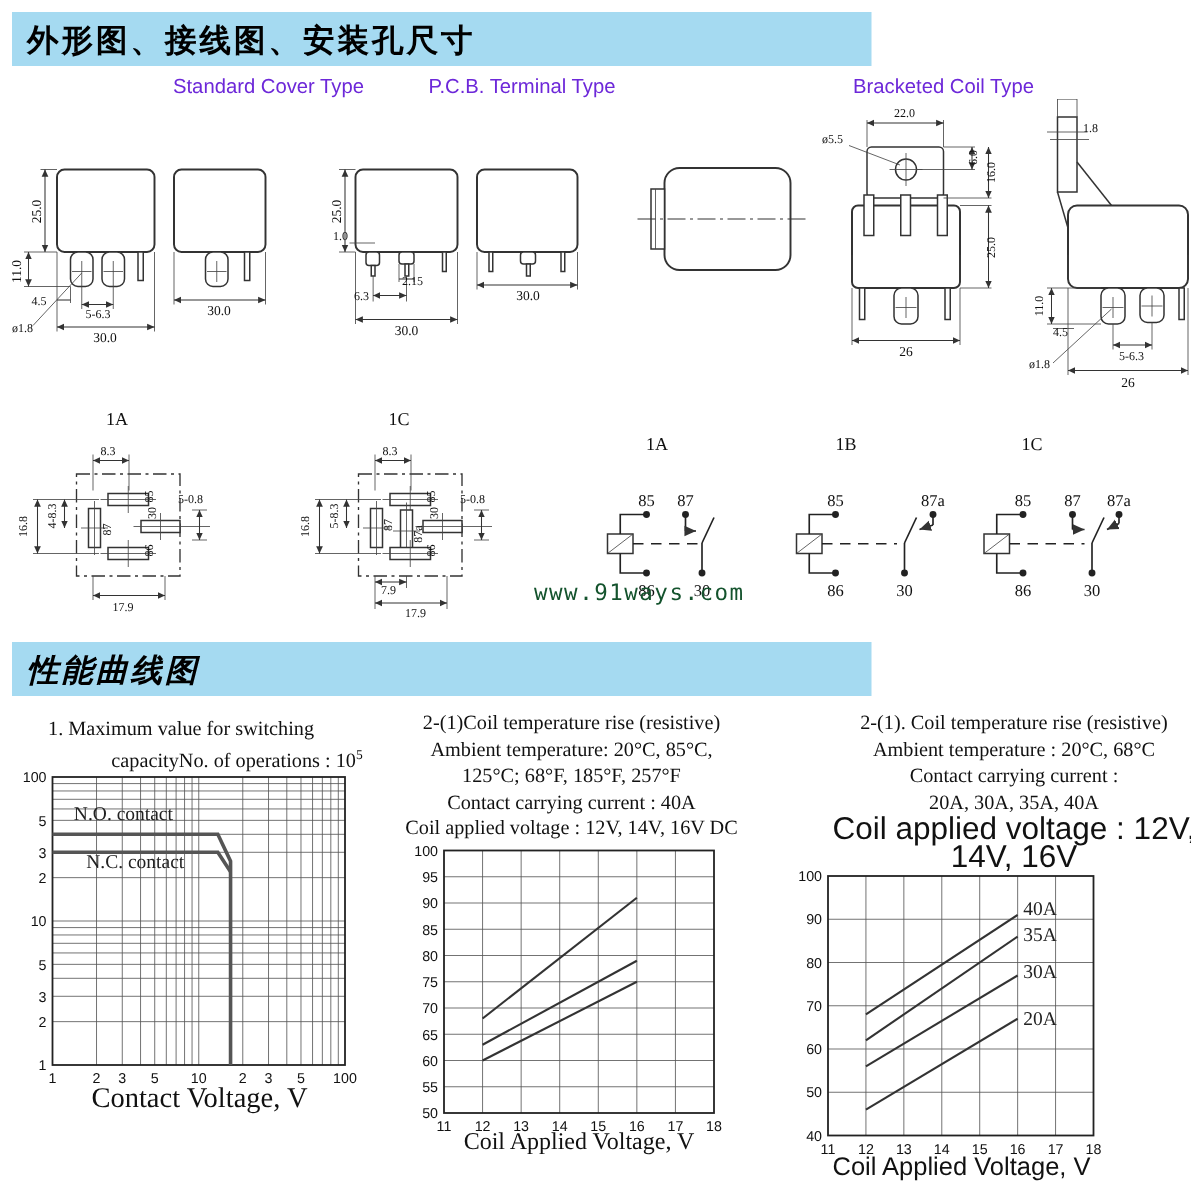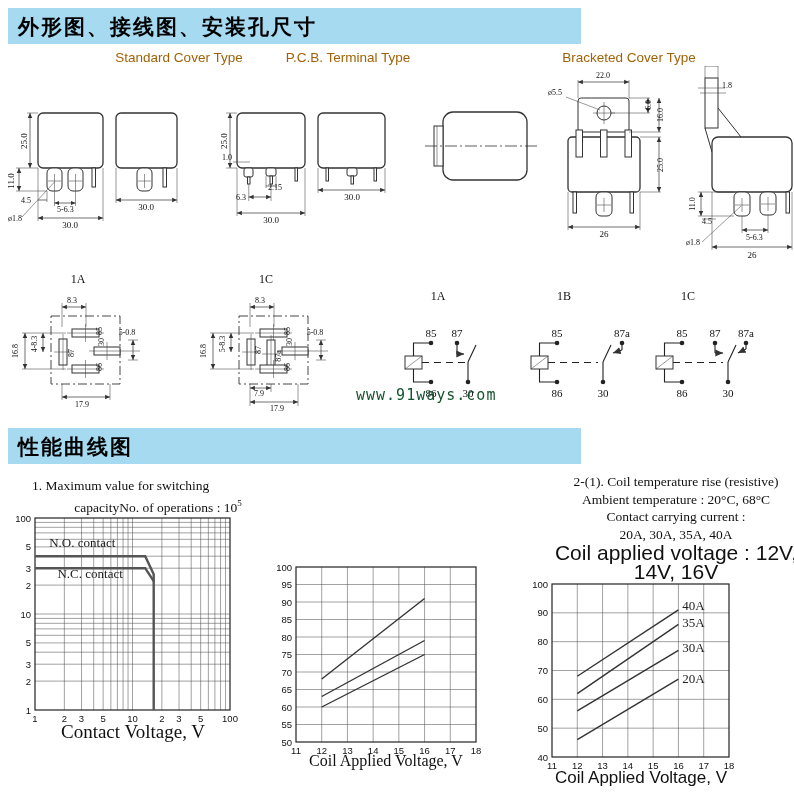--- a/index.html
+++ b/index.html
@@ -2,21 +2,21 @@
 <html><head>
 <meta charset="utf-8">
 <style>
   html,body{margin:0;padding:0;background:#fff;}
   .page{position:relative;width:794px;height:795px;background:#fff;overflow:hidden;
         font-family:"Liberation Serif",serif;color:#111;}
   .hbar{position:absolute;left:8px;width:573px;height:36px;background:#a5daf1;}
   .hbar span{display:block;padding:5px 0 0 10px;font-family:"DejaVu Sans",sans-serif;
              font-weight:bold;font-size:21px;color:#000;letter-spacing:2px;}
   .covlab{position:absolute;top:50px;font-family:"Liberation Sans",sans-serif;
-          font-size:13.5px;color:#a16207;text-align:center;}
+          font-size:13.5px;color:#6d28d9;text-align:center;}
   svg{position:absolute;left:0;}
   .body{fill:#fff;stroke:#333;stroke-width:1.3;}
   .body2{fill:#fff;stroke:#333;stroke-width:1;}
   .thin{stroke:#444;stroke-width:.55;fill:none;}
   .dl{stroke:#333;stroke-width:.7;fill:none;}
   .sq{fill:none;stroke:#333;stroke-width:.9;stroke-dasharray:9 3 2 3;}
   .cl{stroke:#333;stroke-width:.8;fill:none;stroke-dasharray:12 3 2 3;}
   .dash{stroke:#222;stroke-width:1.1;fill:none;stroke-dasharray:7 5;}
   .wire{stroke:#222;stroke-width:1.1;fill:none;}
   text.dim{font-family:"Liberation Serif",serif;font-size:9px;fill:#111;}
@@ -39,21 +39,21 @@
 <body>
 
 <div class="page">
 
   <div class="hbar" style="top:8px;">
     <span>外形图、接线图、安装孔尺寸</span>
   </div>
 
   <div class="covlab" style="left:94px;width:170px;">Standard Cover Type</div>
   <div class="covlab" style="left:278px;width:140px;">P.C.B. Terminal Type</div>
-  <div class="covlab" style="left:559px;width:140px;">Bracketed Cover Type</div>
+  <div class="covlab" style="left:559px;width:140px;">Bracketed Coil Type</div>
 
   <svg style="top:66px;" width="794" height="359" viewBox="0 66 794 359">
     <defs>
       <marker id="ar" markerWidth="8" markerHeight="8" refX="7" refY="4" orient="auto-start-reverse">
         <path d="M0,0.8 L7,4 L0,7.2 z" fill="#333"></path>
       </marker>
     </defs>
 
     <g>
       <rect class="body" x="38" y="113" width="65" height="55" rx="5"></rect>
@@ -298,31 +298,38 @@
       <line class="wire" x1="728" y1="362" x2="736" y2="345"></line>
       <path class="wire" d="M715,343 V353"></path>
       <line class="wire" x1="715" y1="353" x2="723" y2="353" marker-end="url(#ar)"></line>
       <path class="wire" d="M746,343 V349"></path>
       <line class="wire" x1="746" y1="349" x2="738" y2="353" marker-end="url(#ar)"></line>
     </g>
   </svg>
 
   <div class="watermark">www.91ways.com</div>
 
-  <div class="hbar" style="top:428px;">
+  <div class="hbar" style="top:428px;font-style:italic;">
     <span>性能曲线图</span>
   </div>
 
   <div class="ctitle" style="left:16px;top:477px;width:240px;">
     <div style="padding-left:16px;font-family:Liberation Serif, serif;">1. Maximum value for switching</div>
     <div style="padding-left:44px;text-align:center;">
       <span>capacityNo. of operations : 10</span><sup>5</sup>
     </div>
   </div>
 
+  <div class="ctitle" style="left:257px;top:473px;width:248px;text-align:center;">
+    <div>2-(1)Coil temperature rise (resistive)</div>
+    <div>Ambient temperature: 20°C, 85°C,</div>
+    <div>125°C; 68°F, 185°F, 257°F</div>
+    <div>Contact carrying current : 40A</div>
+    <div>Coil applied voltage : 12V, 14V, 16V DC</div>
+  </div>
 
   <div class="ctitle" style="left:532px;top:473px;width:288px;text-align:center;">
     <div>2-(1). Coil temperature rise (resistive)</div>
     <div>Ambient temperature : 20°C, 68°C</div>
     <div>Contact carrying current :</div>
     <div>20A, 30A, 35A, 40A</div>
     <div class="sans">Coil applied voltage : 12V, 14V, 16V</div>
   </div>
 
   <svg id="charts-svg" style="top:470px;" width="794" height="325" viewBox="0 470 794 325">

